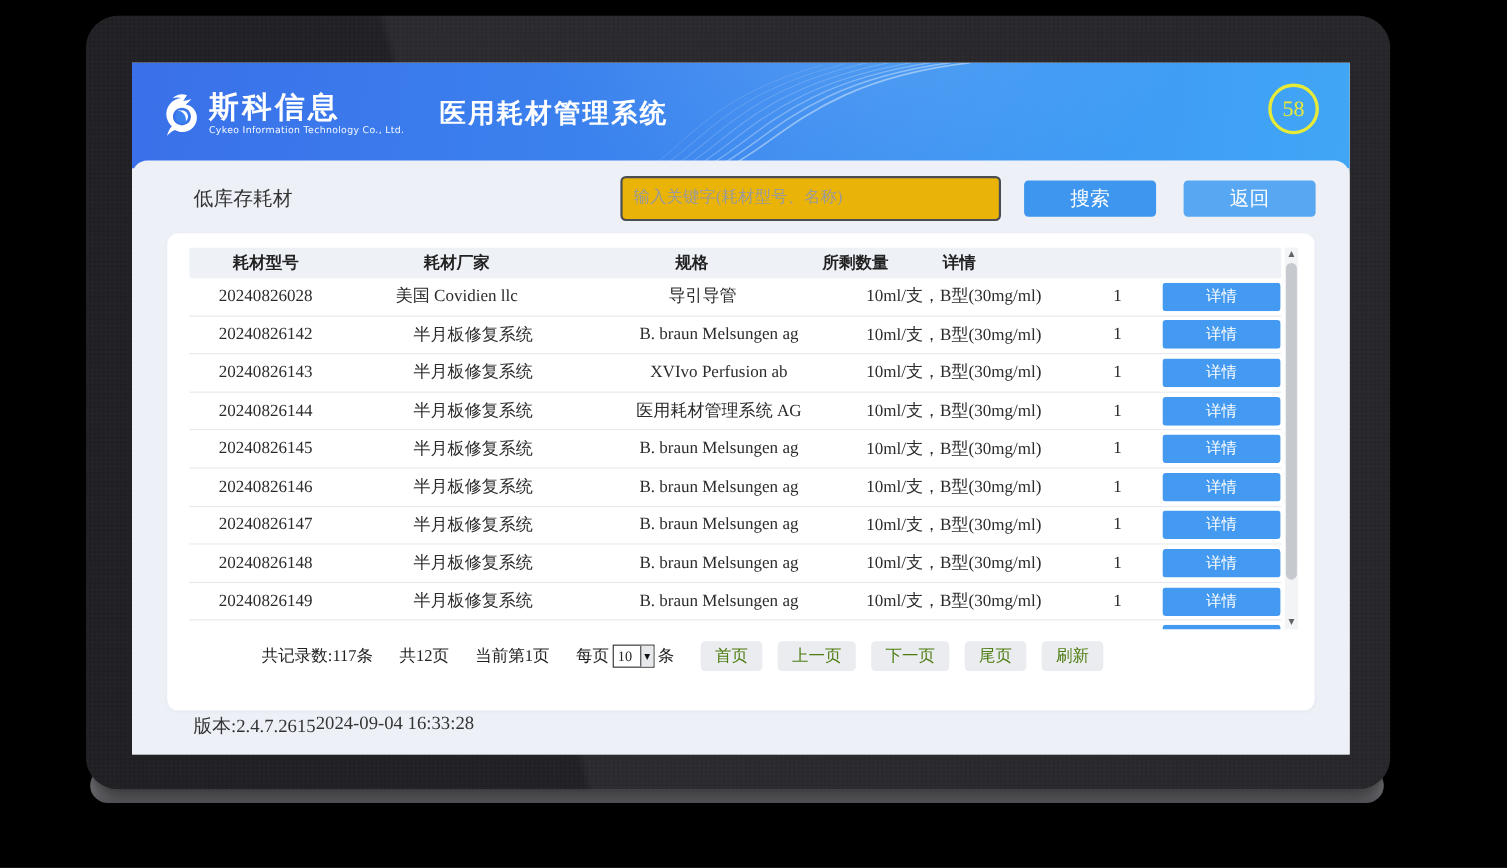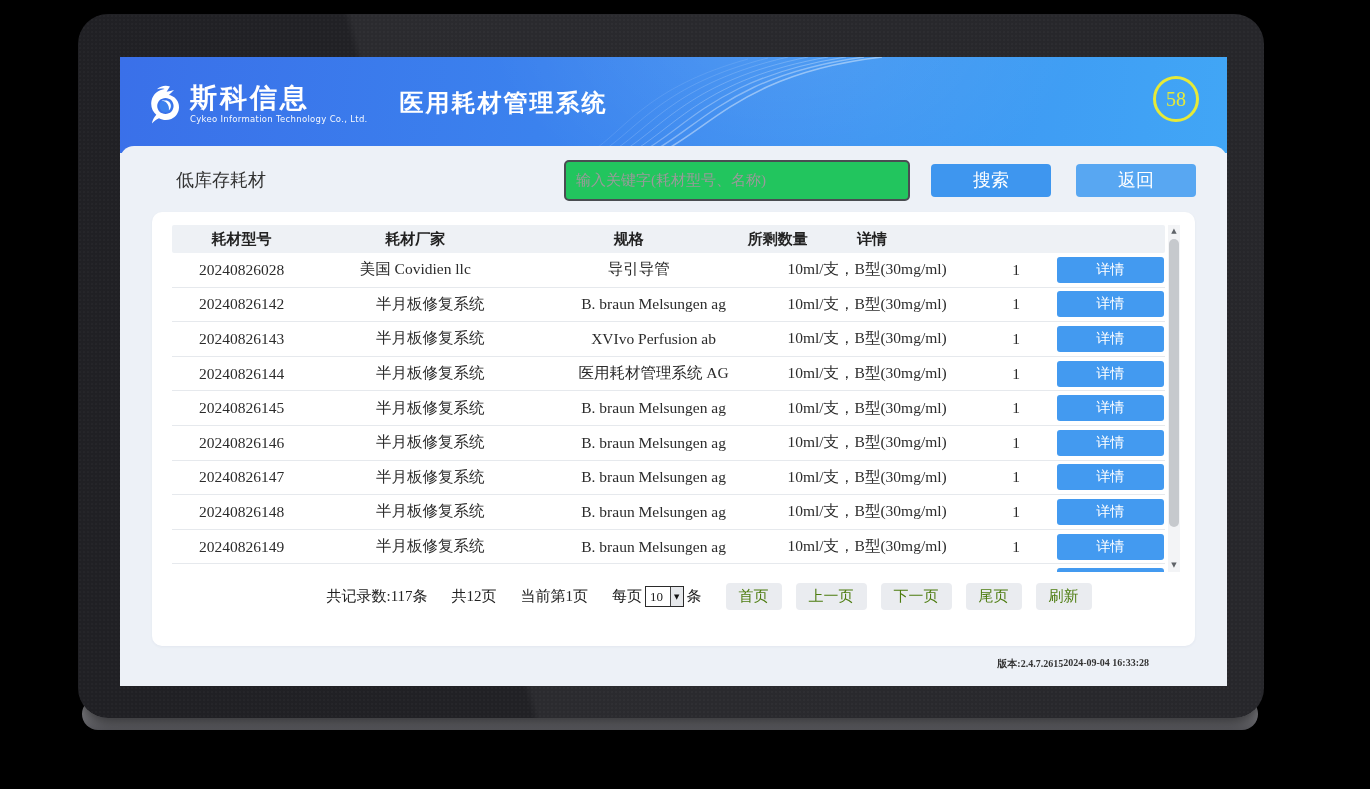--- a/index.html
+++ b/index.html
@@ -51,21 +51,21 @@
   .panel{
     position:relative;z-index:2;flex:1;margin-top:-7px;border-radius:14px 14px 0 0;
     background:#edf1f7;display:flex;flex-direction:column;
   }
   .toolbar{
     margin:16px 31px 0 56px;display:flex;justify-content:space-between;align-items:center;height:36px;gap:33px;
   }
   .page-title{font-size:18px;color:#333;}
   .toolbar-right{display:flex;align-items:center;}
   .search-input{
-    width:322px;height:29px;border:2px solid #4a4d52;border-radius:5px;background:#22c55e;
+    width:322px;height:29px;border:2px solid #4a4d52;border-radius:5px;background:#eab308;
     padding:4px 10px;font-size:15px;color:#333;outline:none;
     font-family:"Liberation Serif","DejaVu Serif",serif;
   }
   .search-input::placeholder{color:#9a9a9a;}
   .btn{
     height:33px;width:120px;border:none;border-radius:4px;color:#fff;font-size:18px;
     font-family:"Liberation Serif","DejaVu Serif",serif;cursor:pointer;
   }
   .btn-search{background:#3e96ef;margin-left:21px;}
   .btn-back{background:#58a7f2;margin-left:25px;}
@@ -90,42 +90,42 @@
   }
   
   .scrollbar{
     width:12px;height:347px;margin-left:3px;background:#f3f4f6;position:relative;
     display:flex;flex-direction:column;justify-content:space-between;align-items:center;flex:0 0 12px;
   }
   .sb-arrow{font-size:7px;color:#5f6368;line-height:13px;height:13px;cursor:pointer;font-family:"DejaVu Sans",sans-serif;}
   .sb-thumb{position:absolute;top:14px;left:1px;width:10px;height:288px;background:#c6c9cd;border-radius:5px;cursor:grab;}
   
   .pagination{
-    margin-top:11px;display:flex;justify-content:center;align-items:center;gap:24px;
+    margin-top:11px;display:flex;align-items:center;gap:24px;
     font-size:15px;color:#222;padding-left:66px;
   }
   .per-page{display:inline-flex;align-items:center;gap:2px;}
   .select-box{
     display:inline-flex;align-items:center;border:1px solid #2a2a2a;background:#fff;height:19px;
     margin:0 1px;cursor:pointer;
   }
   .select-value{font-size:13px;padding:0 3px 0 4px;min-width:17px;}
   .select-arrow{
     font-size:7px;color:#111;background:#e6e8eb;border-left:1px solid #444;height:100%;
     display:flex;align-items:center;padding:0 3px;font-family:"DejaVu Sans",sans-serif;
   }
   .pg-buttons{display:inline-flex;gap:14px;}
   .pg-btn{
     background:#eaecf0;border:none;border-radius:4px;padding:4px 13px;font-size:15px;color:#4d7c0f;
     font-family:"Liberation Serif","DejaVu Serif",serif;cursor:pointer;
   }
   
   .panel-footer{
-    margin-top:auto;display:flex;justify-content:flex-end;
-    padding:0 78px 15px 56px;font-size:10px;color:#333;font-weight:bold;
+    margin-top:auto;display:flex;justify-content:flex-start;
+    padding:0 78px 15px 56px;font-size:17px;color:#333;
   }
 </style>
 </head>
 <body>
 
 <div class="device-rim"></div>
 
 <div class="device">
   <div class="screen">
 

